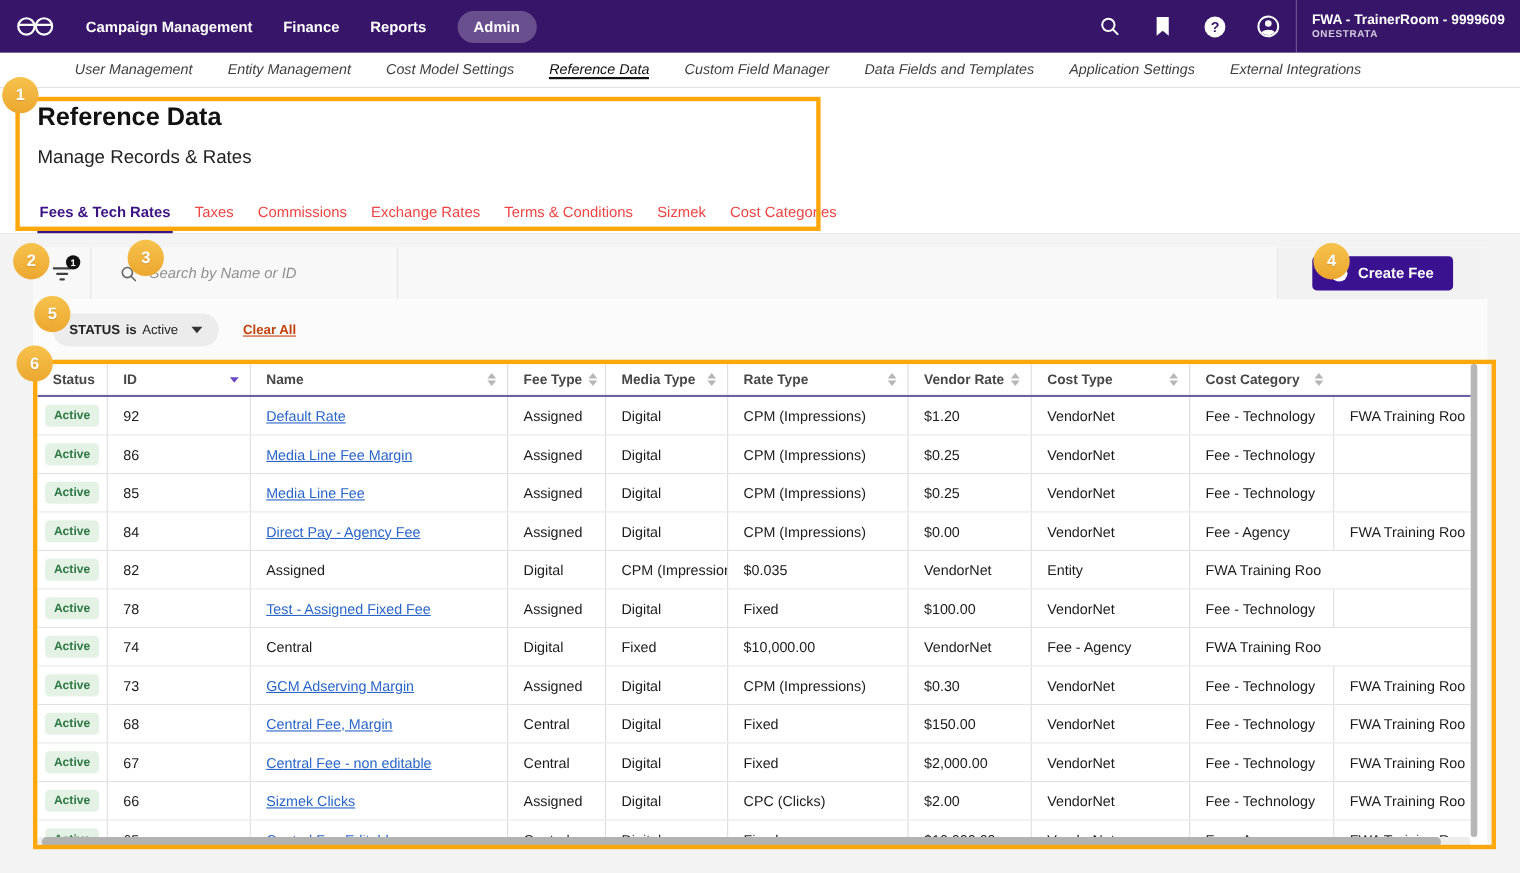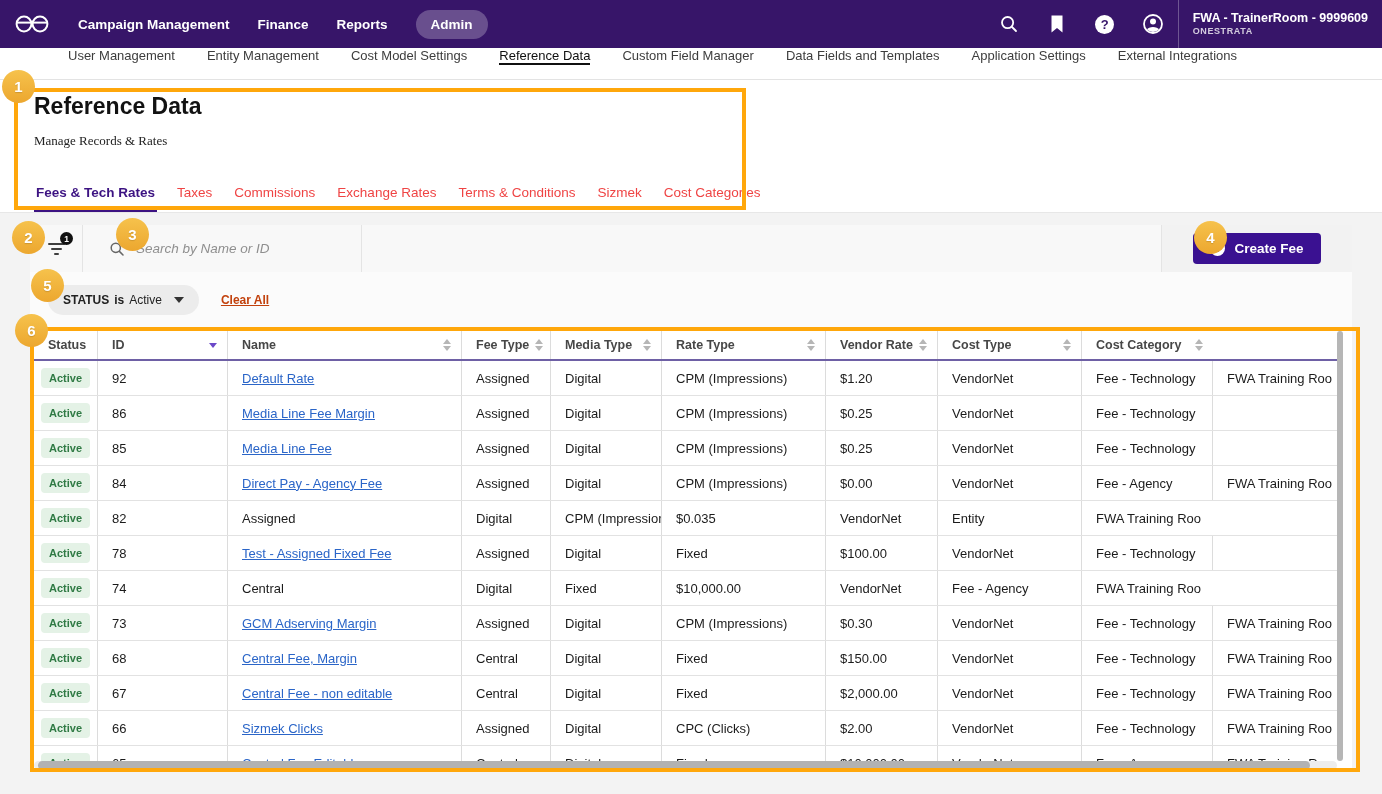--- a/index.html
+++ b/index.html
@@ -20,30 +20,30 @@
   .help-disc { width:19px; height:19px; border-radius:50%; background:#fff; color:#371569;
     font-weight:800; font-size:13px; display:flex; align-items:center; justify-content:center; }
   .help-disc::before { content:"?"; }
   .top-divider { width:1px; height:48px; background:rgba(255,255,255,.28); }
   .account { padding:0 14px 0 14px; line-height:1.25; }
   .account .acct-name { font-size:12.5px; font-weight:700; white-space:nowrap; }
   .account .acct-org { font-size:9px; font-weight:700; letter-spacing:.6px; color:rgba(255,255,255,.78); }
 
   
   .adminnav { position:absolute; top:48px; left:0; width:1382px; height:32px; background:#fff;
-    border-bottom:1px solid #e3e3e3; display:flex; align-items:flex-start; padding-left:68px; gap:32px; }
+    border-bottom:1px solid #e3e3e3; display:flex; align-items:center; padding-left:68px; gap:32px;font-style:italic; }
   .anav-item { font-size:13px; color:#3d3d3d; display:flex; align-items:center; cursor:pointer;
     border-bottom:2px solid transparent; white-space:nowrap; }
   .anav-item.active { color:#101010; border-bottom-color:#101010; }
 
   
   .pagehead { position:absolute; top:81px; left:0; width:1382px; height:132px; background:#fff;
     border-bottom:1px solid #e7e7e7; }
   .page-title { position:absolute; left:34px; top:12px; font-size:23px; font-weight:800; color:#121212; }
-  .page-subtitle { position:absolute; left:34px; top:52px; font-size:13px; color:#222;font-family:Liberation Serif, serif; }
+  .page-subtitle { position:absolute; left:34px; top:52px; font-size:17px; color:#222; }
   .tabs { position:absolute; left:34px; bottom:0; display:flex; gap:18px; height:36px; }
   .tab { font-size:13.5px; color:#ef4444; display:flex; align-items:center; padding:0 2px;
     border-bottom:3px solid transparent; cursor:pointer; white-space:nowrap; }
   .tab.active { color:#3C1382; font-weight:700; border-bottom-color:#3C1382; }
 
   
   .content { position:absolute; top:213px; left:0; width:1382px; height:581px; background:#f3f3f3; }
   .panel { position:absolute; top:225px; left:30px; width:1322px; height:545px; background:#fff; }
 
   .toolbar { position:absolute; top:0; left:0; width:1322px; height:47px; background:#f8f8f8;

